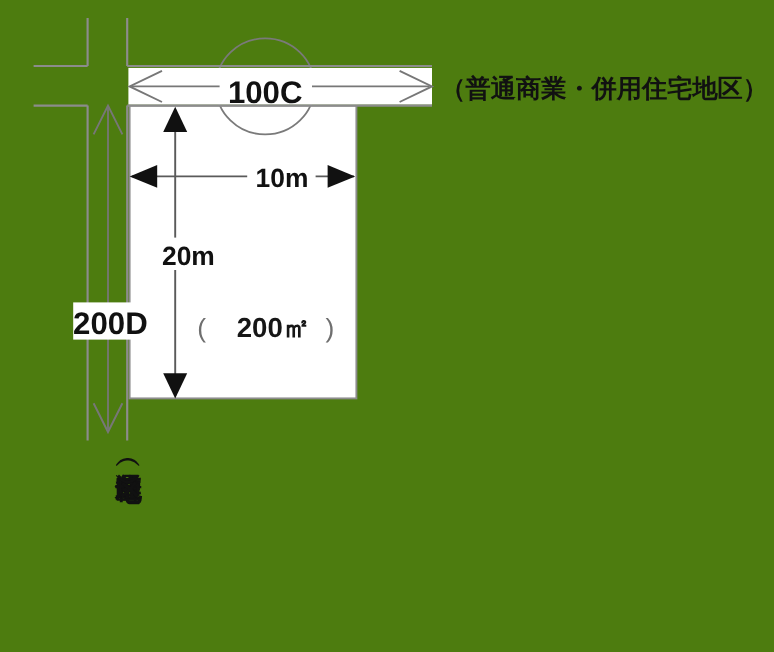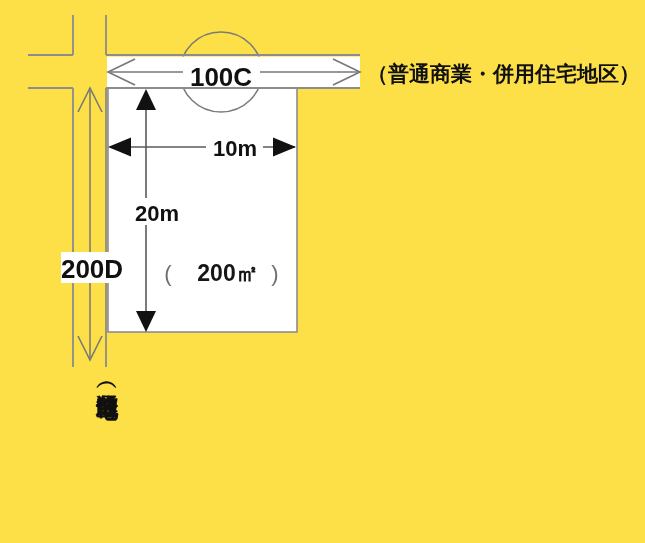--- a/index.html
+++ b/index.html
@@ -4,21 +4,21 @@
 <style>
   html, body {
     margin: 0;
     padding: 0;
     background: #ffffff;
   }
   .canvas {
     position: relative;
     width: 645px;
     height: 543px;
-    background: #fde047;
+    background: #4d7c0f;
     font-family: "Liberation Sans", sans-serif;
     overflow: hidden;
   }
   .canvas svg {
     position: absolute;
     left: 0;
     top: 0;
     display: block;
   }
   svg text {

